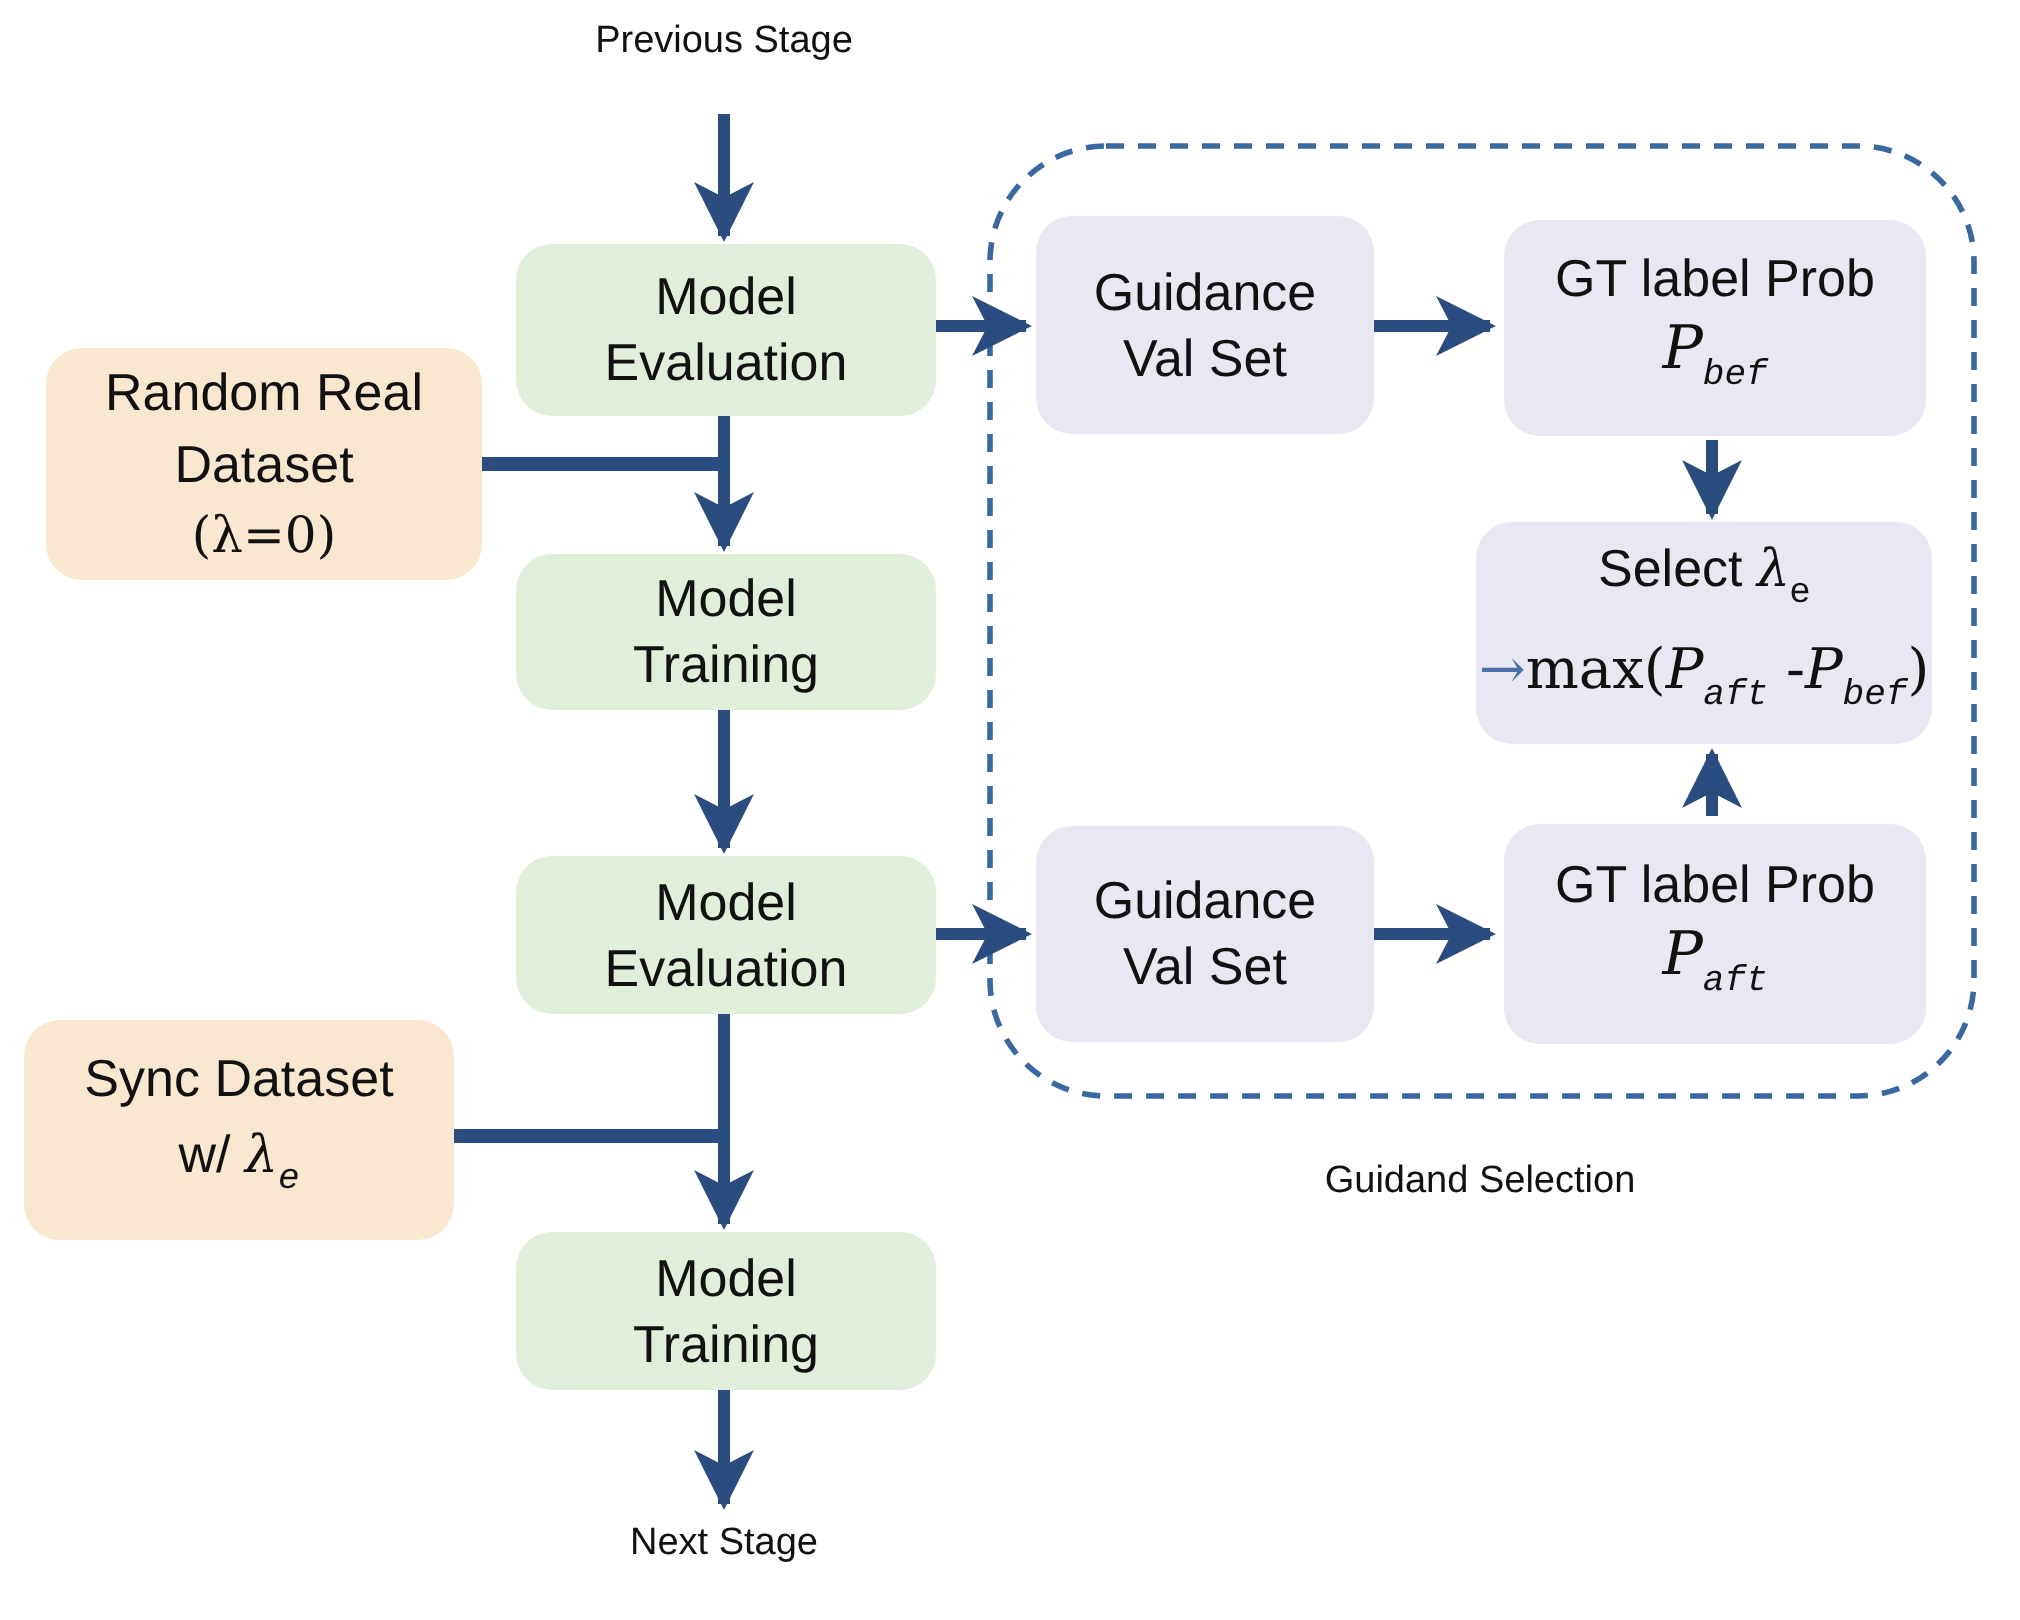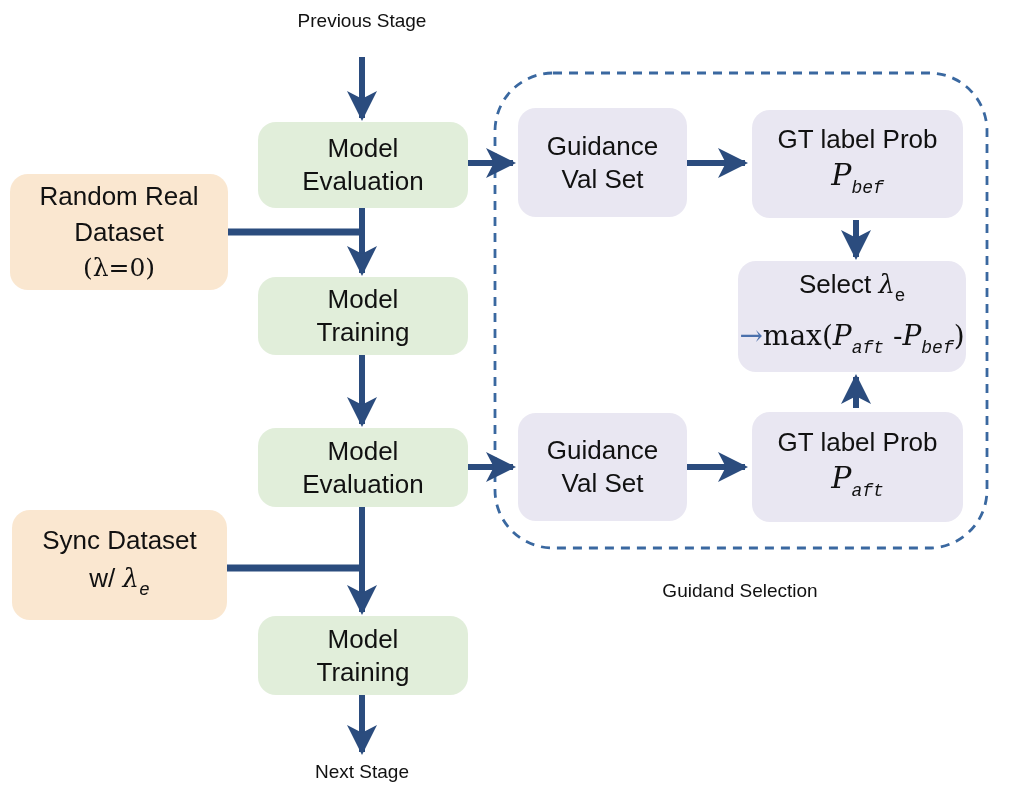--- a/index.html
+++ b/index.html
@@ -72,21 +72,21 @@
     <line class="arrow-line" x1="687" y1="467" x2="745" y2="467" marker-end="url(#arrowhead)"></line>
   </svg>
 
   <div class="label" style="left:212px;top:6px;width:300px;">Previous Stage</div>
 
   <div class="box green" style="left:258px;top:122px;width:210px;height:86px;">
     <span class="bl">Model</span>
     <span class="bl">Evaluation</span>
   </div>
 
-  <div class="box orange" style="left:10px;top:174px;width:218px;height:116px;line-height:36px;">
+  <div class="box orange" style="left:23px;top:174px;width:218px;height:116px;line-height:36px;">
     <span class="bl">Random Real</span>
     <span class="bl">Dataset</span>
     <span class="bl serif" style="font-size:25px;">(λ=0)</span>
   </div>
 
   <div class="box green" style="left:258px;top:277px;width:210px;height:78px;">
     <span class="bl">Model</span>
     <span class="bl">Training</span>
   </div>
 

